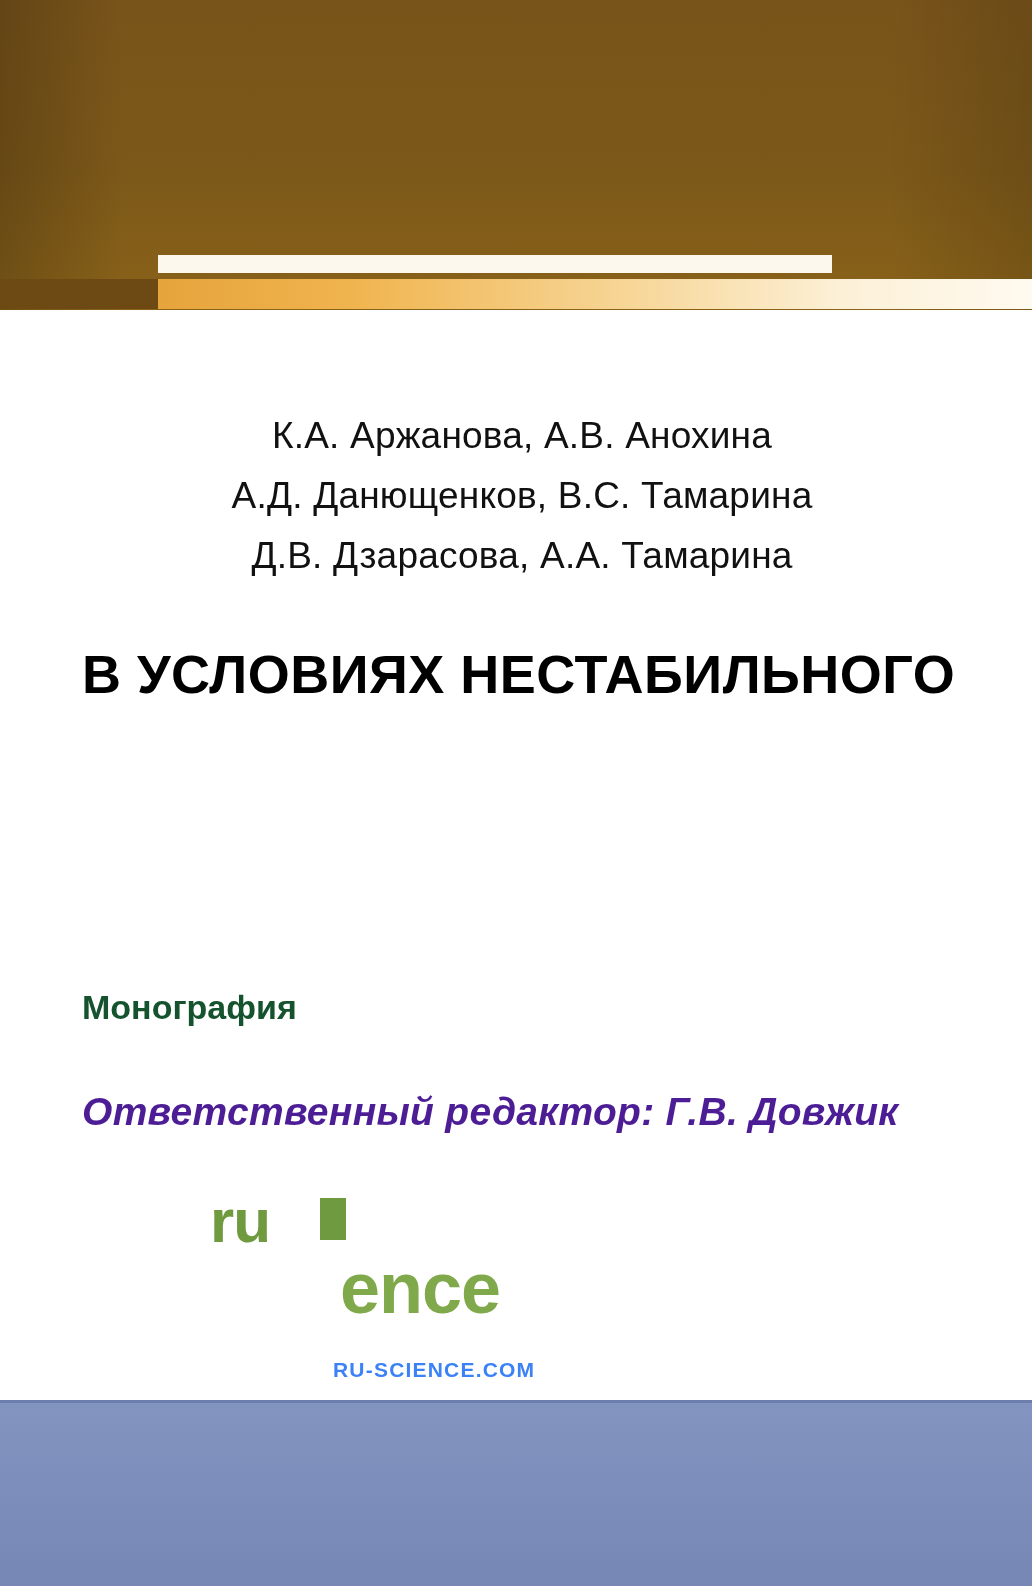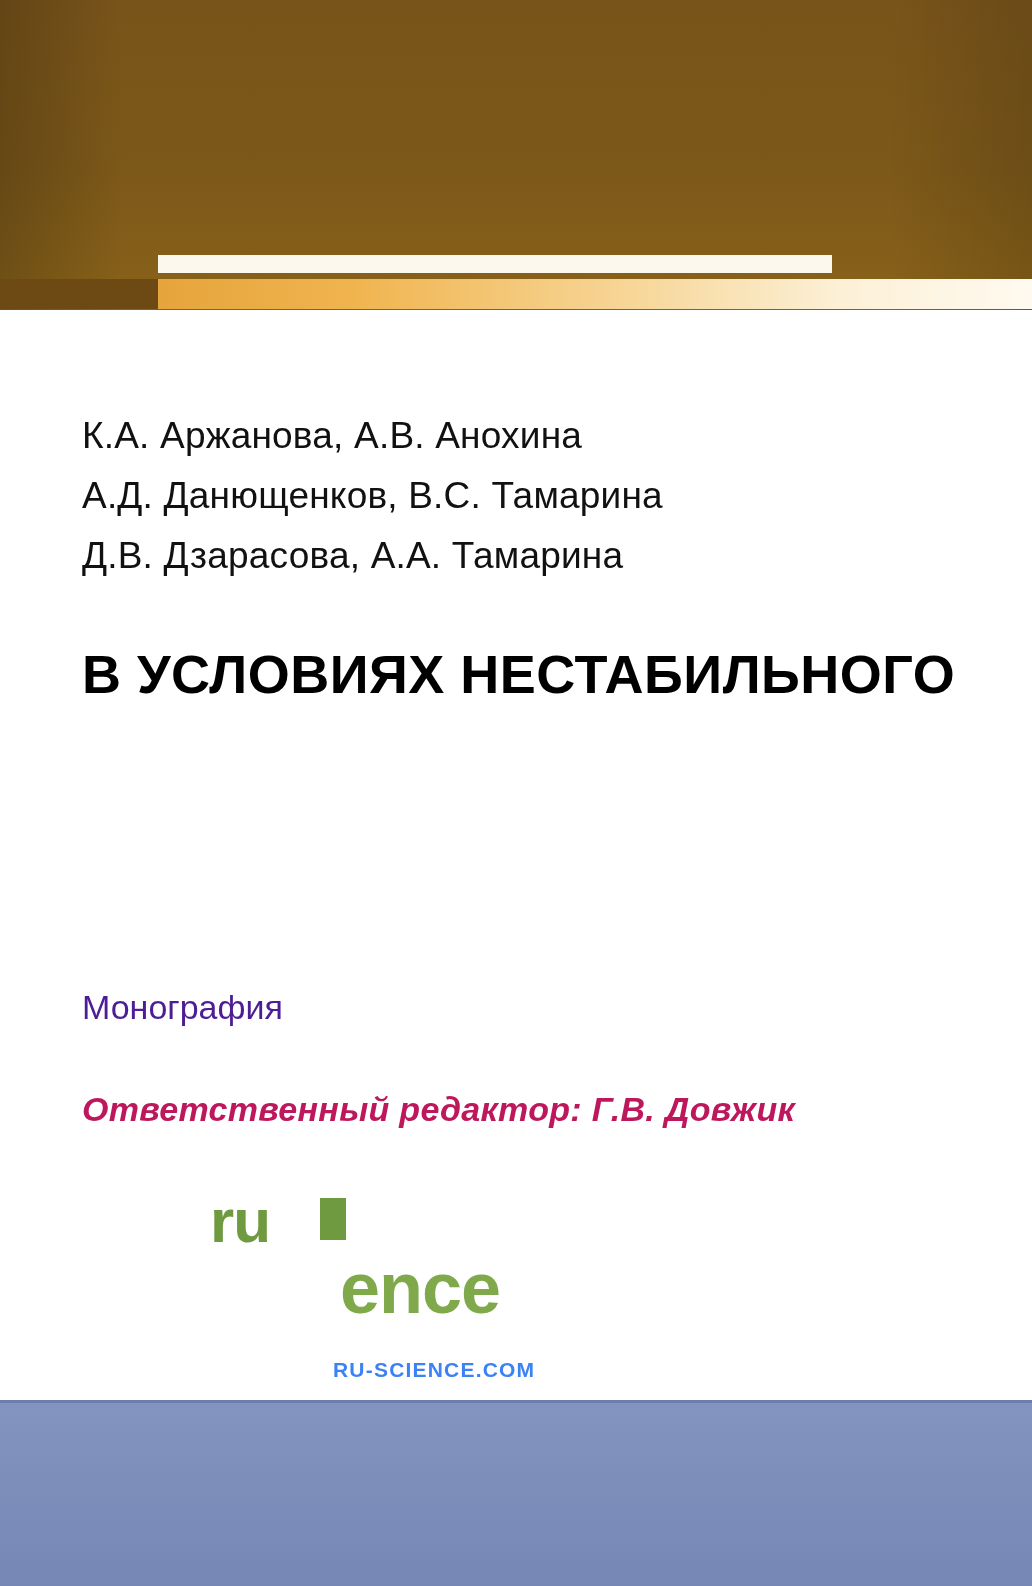--- a/index.html
+++ b/index.html
@@ -78,20 +78,21 @@
     top: 96px;
     width: 880px;
     color: #111111;
     font-size: 37px;
     line-height: 1.62;
     font-weight: 400;
     letter-spacing: 0.2px;
   }
   .authors div {
     white-space: nowrap;
+    text-align: center;
   }
 
   .title {
     position: absolute;
     left: 82px;
     top: 328px;
     width: 890px;
     color: #000000;
     font-size: 54px;
     font-weight: bold;
@@ -99,32 +100,32 @@
     letter-spacing: 0.5px;
   }
   .title div {
     white-space: nowrap;
   }
 
   .subtitle {
     position: absolute;
     left: 82px;
     top: 678px;
+    color: #14532d;
+    font-size: 34px;
+    font-weight: 700;
+    text-align: right;
+  }
+
+  .editor {
+    position: absolute;
+    left: 82px;
+    top: 780px;
     color: #4c1d95;
-    font-size: 34px;
-    font-weight: 400;
-    text-align: right;
-  }
-
-  .editor {
-    position: absolute;
-    left: 82px;
-    top: 780px;
-    color: #be185d;
-    font-size: 34px;
+    font-size: 39px;
     font-style: italic;
     font-weight: bold;
     letter-spacing: 0.3px;
   }
 
   
   .logo {
     position: absolute;
     left: 100px;
     top: 880px;

